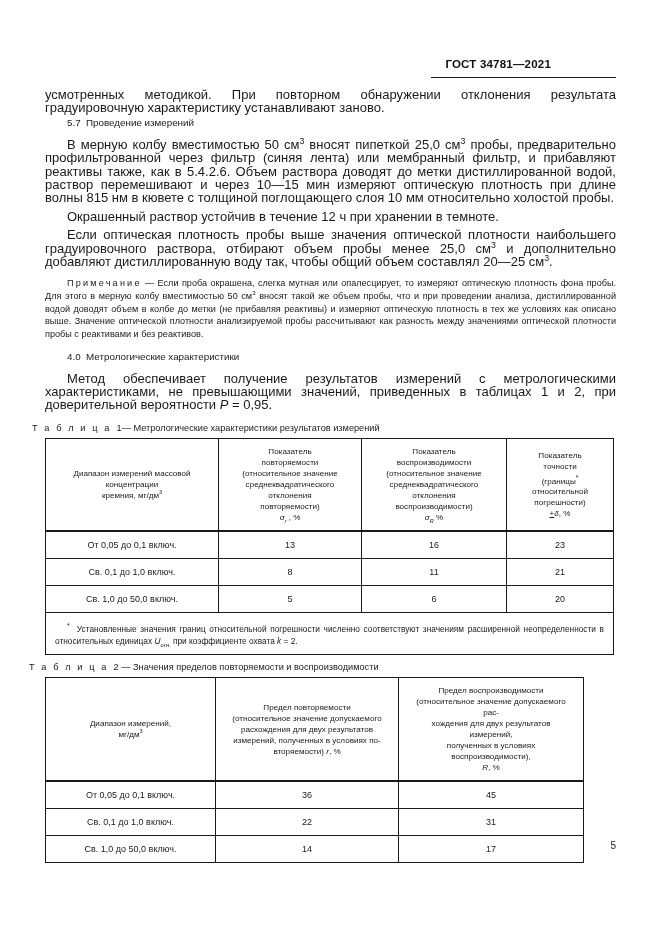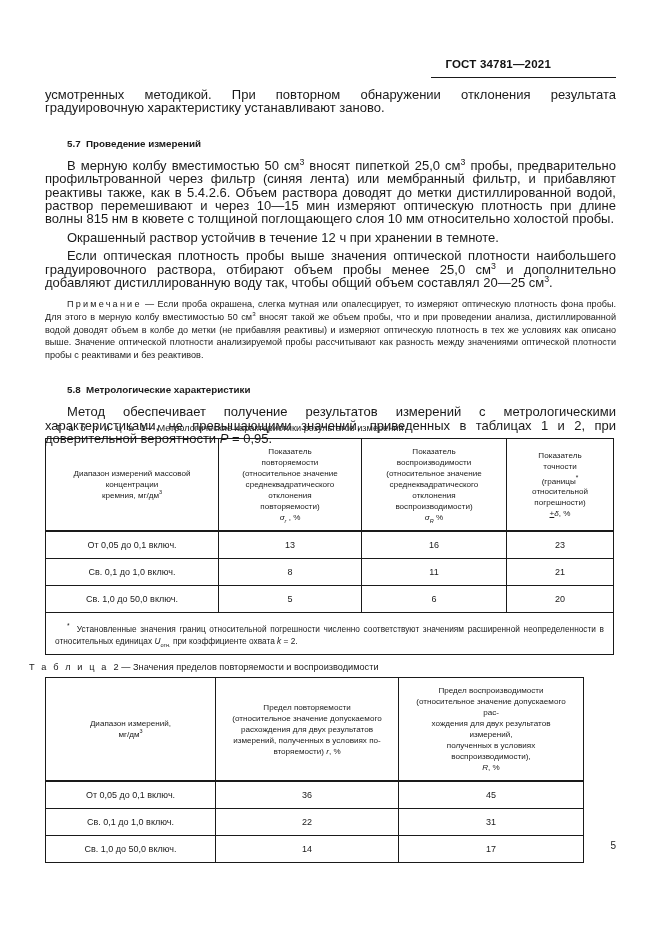--- a/index.html
+++ b/index.html
@@ -60,24 +60,24 @@
     text-align: justify;
     text-justify: inter-word;
     color: #1a1a1a;
   }
   p.para.indent {
     text-indent: 22px;
   }
   p.gap-s { margin-top: 5px; }
 
   h3.section {
-    margin: 22px 0 0 0;
+    margin: 1px 0 0 0;
     padding-left: 22px;
     font-size: 9.8px;
-    font-weight: bold;
+    font-weight: normal;
     line-height: 13px;
   }
   h3.section + p.para { margin-top: 9px; }
 
   .note {
     margin-top: 9px;
     font-size: 9.1px;
     line-height: 12.6px;
     text-align: justify;
     text-indent: 22px;
@@ -130,21 +130,21 @@
     border-top-width: 1px;
   }
   .foot-star { vertical-align: super; font-size: 0.8em; }
   .foot-indent { display: inline-block; width: 12px; }
 
   #table1-wrap { position: absolute; top: 438px; left: 45px; width: 571px; }
   #table1 { width: 568px; }
   #table2-wrap { position: absolute; top: 661px; left: 45px; width: 571px; }
   #table2 { width: 538px; }
 
-  .cap1 { position: absolute; top: 422px; left: 56px; text-align: right; }
+  .cap1 { position: absolute; top: 422px; left: 32px; text-align: right; }
   .cap2 { position: absolute; top: 661px; left: 29px; }
 
   
   .page-number {
     position: absolute;
     top: 840px;
     left: 45px;
     width: 571px;
     text-align: right;
     font-size: 10px;
@@ -170,21 +170,21 @@
 
     <p class="para indent">В мерную колбу вместимостью 50&nbsp;см<sup class="sp">3</sup> вносят пипеткой 25,0&nbsp;см<sup class="sp">3</sup> пробы, предварительно профильтрованной через фильтр (синяя лента) или мембранный фильтр, и прибавляют реактивы также, как в 5.4.2.6. Объем раствора доводят до метки дистиллированной водой, раствор перемешивают и через 10—15 мин измеряют оптическую плотность при длине волны 815 нм в кювете с толщиной поглощающего слоя 10 мм относительно холостой пробы.</p>
 
     <p class="para indent gap-s">Окрашенный раствор устойчив в течение 12 ч при хранении в темноте.</p>
 
     <p class="para indent gap-s">Если оптическая плотность пробы выше значения оптической плотности наибольшего градуировочного раствора, отбирают объем пробы менее 25,0&nbsp;см<sup class="sp">3</sup> и дополнительно добавляют дистиллированную воду так, чтобы общий объем составлял 20—25&nbsp;см<sup class="sp">3</sup>.</p>
 
     <p class="note"><span class="note-lead">Примечание</span> — Если проба окрашена, слегка мутная или опалесцирует, то измеряют оптическую плотность фона пробы. Для этого в мерную колбу вместимостью 50&nbsp;см<sup class="sp">3</sup> вносят такой же объем пробы, что и при проведении анализа, дистиллированной водой доводят объем в колбе до метки (не прибавляя реактивы) и измеряют оптическую плотность в тех же условиях как описано выше. Значение оптической плотности анализируемой пробы рассчитывают как разность между значениями оптической плотности пробы с реактивами и без реактивов.</p>
 
     <h3 class="section">
-      <span>5.8</span>&nbsp;
+      <span>4.0</span>&nbsp;
       <span>Метрологические характеристики</span>
     </h3>
 
     <p class="para indent">Метод обеспечивает получение результатов измерений с метрологическими характеристиками, не превышающими значений, приведенных в таблицах 1 и 2, при доверительной вероятности <i class="it">P</i>&nbsp;= 0,95.</p>
   </div>
 
   <div class="table-caption cap1">
     <span class="cap-word">Т а б л и ц а</span>&nbsp;&nbsp;<span>1</span><span>— Метрологические характеристики результатов измерений</span>
   </div>
 

